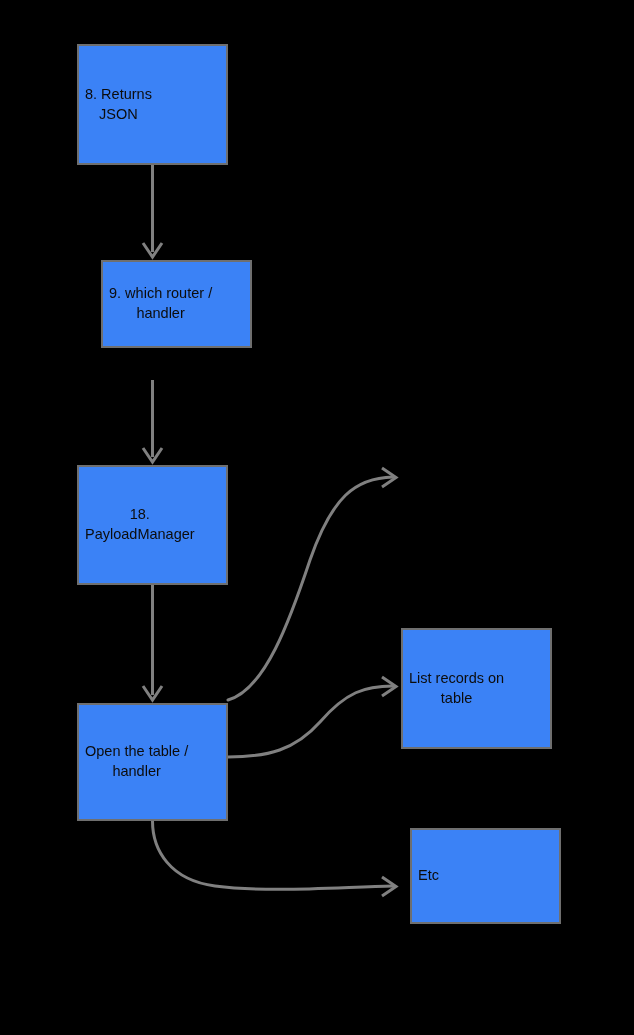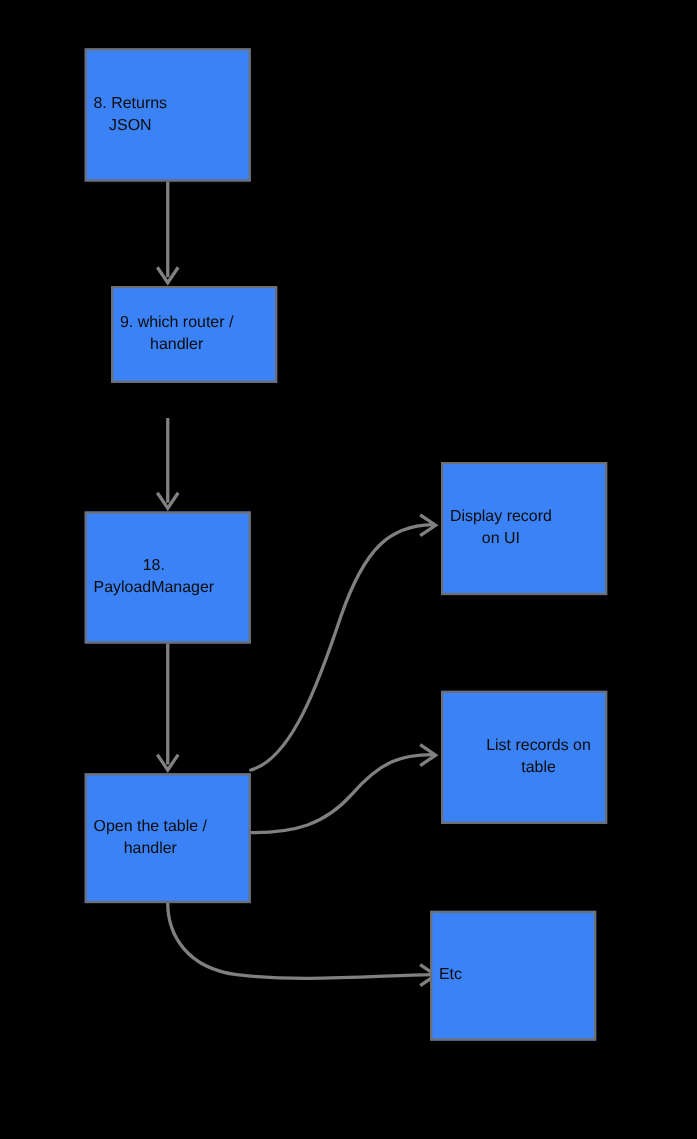--- a/index.html
+++ b/index.html
@@ -93,27 +93,23 @@
   <div class="node" style="left:77px; top:465px; width:151px; height:120px;">
     <span class="node-label">18.
 PayloadManager</span>
   </div>
 
   <div class="node" style="left:77px; top:703px; width:151px; height:118px;">
     <span class="node-label">Open the table /
 handler</span>
   </div>
 
-  <div class="node" style="left:401px; top:420px; width:151px; height:121px;">
-    <span class="node-label">Display record
-on UI</span>
-  </div>
 
-  <div class="node" style="left:401px; top:628px; width:151px; height:121px;padding-left:33px;">
+  <div class="node" style="left:401px; top:628px; width:151px; height:121px;">
     <span class="node-label">List records on
 table</span>
   </div>
 
-  <div class="node" style="left:391px; top:828px; width:151px; height:118px;">
+  <div class="node" style="left:410px; top:828px; width:151px; height:96px;">
     <span class="node-label">Etc</span>
   </div>
 
 </div>
 
 </body></html>

